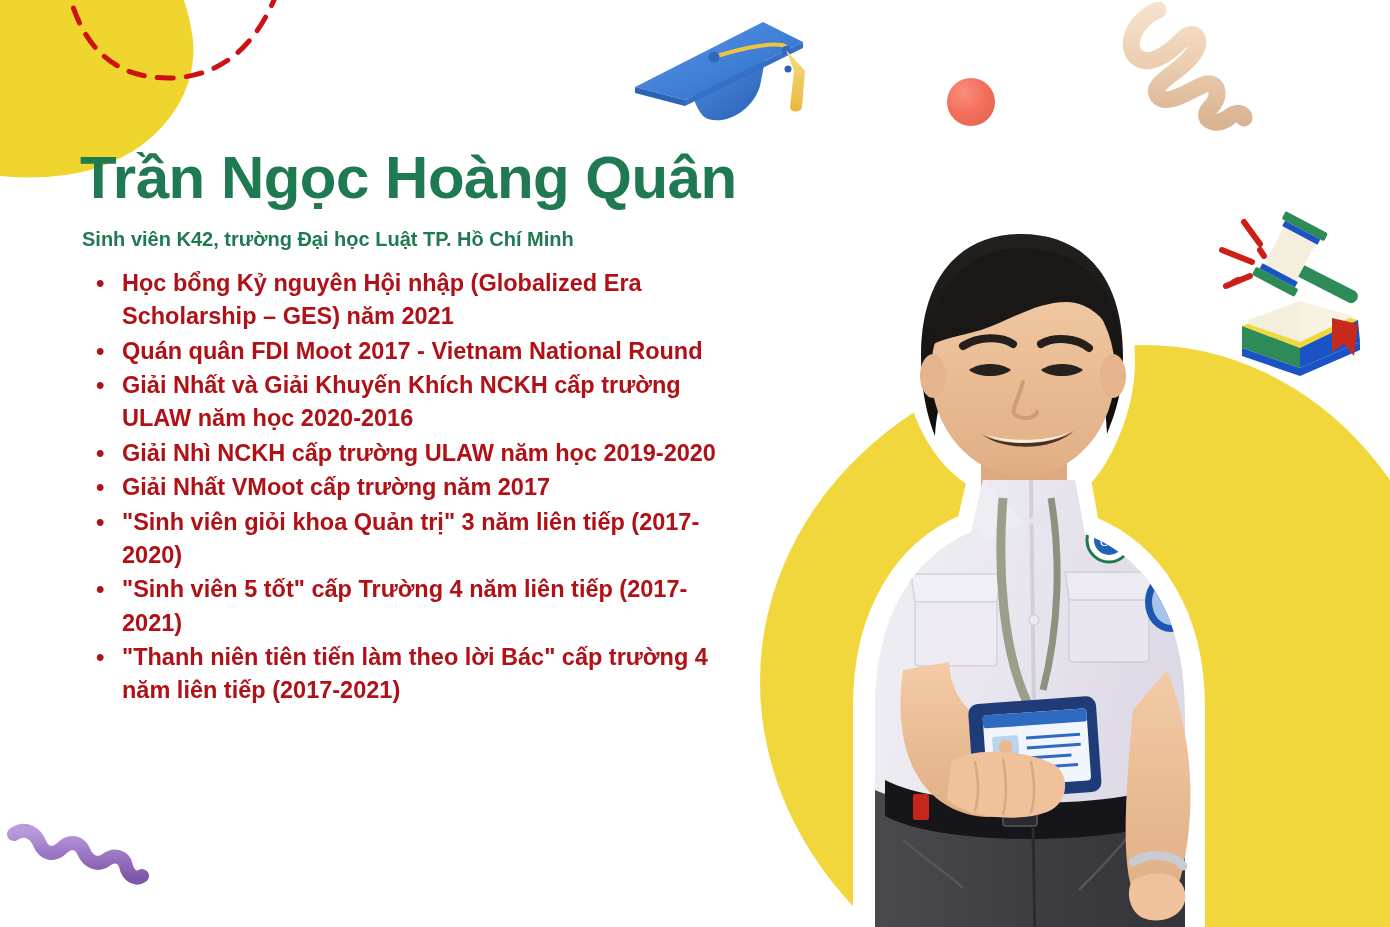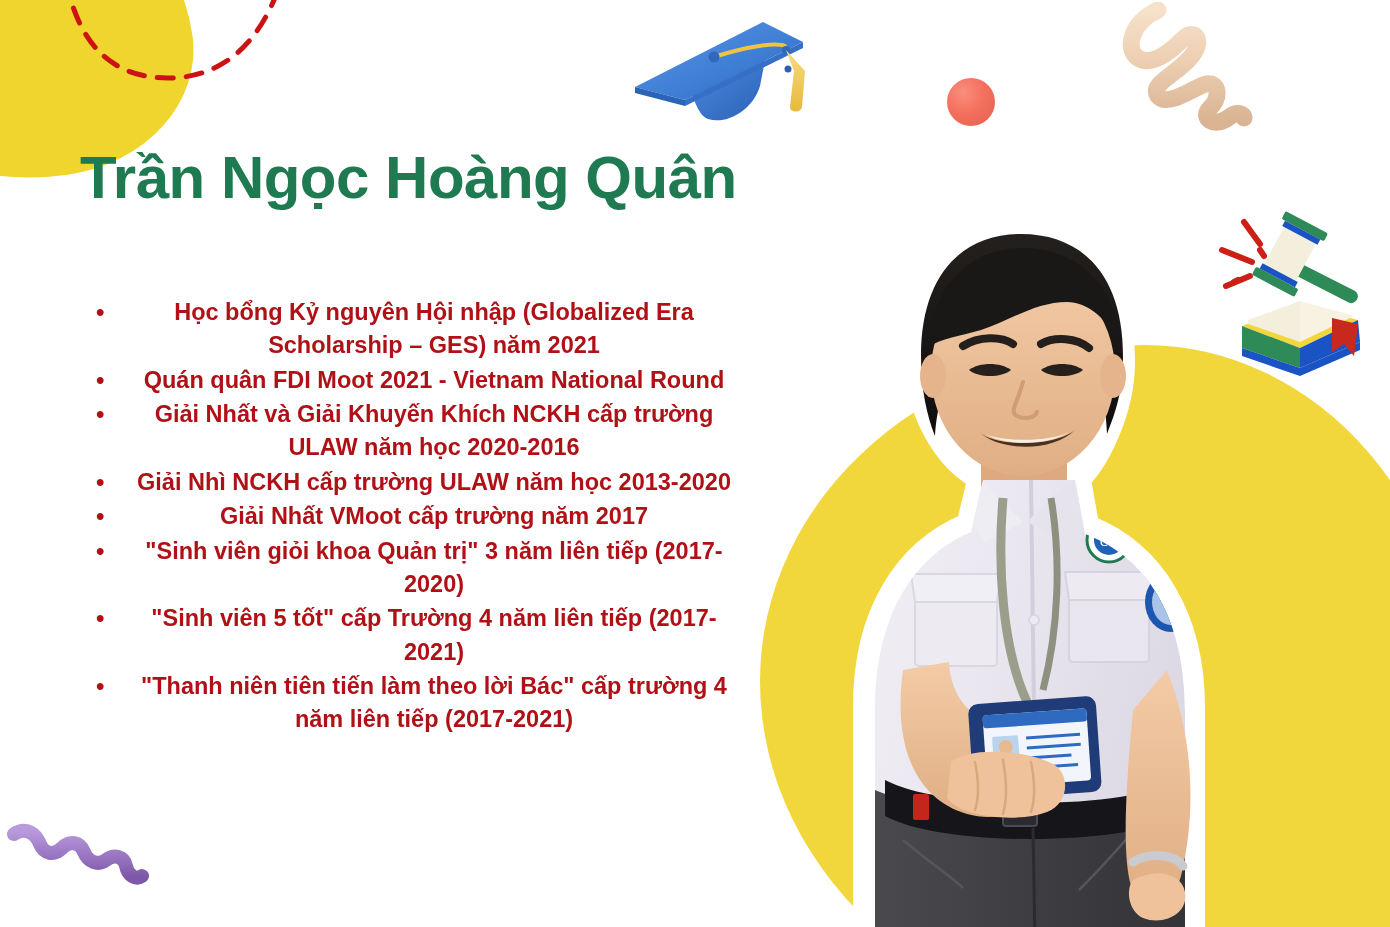--- a/index.html
+++ b/index.html
@@ -53,24 +53,23 @@
     color: #1F7A52;
     white-space: nowrap;
   }
   .subtitle {
     position: absolute; left: 82px; top: 228px;
     font-size: 20px; font-weight: 600;
     color: #1F7A52;
     white-space: nowrap;
   }
   .bullets {
-    position: absolute; left: 86px; top: 296px;
+    position: absolute; left: 86px; top: 267px;
     width: 660px;
     list-style: none;
-    text-align: center;
   }
   .bullets li {
     position: relative;
     padding-left: 36px;
     margin-bottom: 1px;
     font-size: 23.5px;
     font-weight: 700;
     line-height: 1.42;
     color: #B01116;
   }
@@ -309,24 +308,25 @@
 
     <path d="M 432 520 C 458 586, 462 660, 446 726 C 438 756, 404 760, 396 736
              C 386 702, 392 624, 398 560 Z" fill="url(#skinG)"></path>
     <path d="M 398 730 C 420 718, 446 722, 450 742 C 454 764, 428 776, 408 768
              C 394 762, 390 740, 398 730 Z" fill="#EFC29C"></path>
 
     <path d="M 398 712 C 414 702, 440 704, 448 716" stroke="#C9CBD0" stroke-width="9" fill="none" stroke-linecap="round"></path>
   </svg>
 
   <div class="title">Trần Ngọc Hoàng Quân</div>
+  <div class="subtitle">Sinh viên K42, trường Đại học Luật TP. Hồ Chí Minh</div>
   <ul class="bullets">
     <li>Học bổng Kỷ nguyên Hội nhập (Globalized Era Scholarship – GES) năm 2021</li>
-    <li>Quán quân FDI Moot 2021 - Vietnam National Round</li>
+    <li>Quán quân FDI Moot 2017 - Vietnam National Round</li>
     <li>Giải Nhất và Giải Khuyến Khích NCKH cấp trường ULAW năm học 2020-2016</li>
-    <li>Giải Nhì NCKH cấp trường ULAW năm học 2013-2020</li>
+    <li>Giải Nhì NCKH cấp trường ULAW năm học 2019-2020</li>
     <li>Giải Nhất VMoot cấp trường năm 2017</li>
     <li>"Sinh viên giỏi khoa Quản trị" 3 năm liên tiếp (2017-2020)</li>
     <li>"Sinh viên 5 tốt" cấp Trường 4 năm liên tiếp (2017-2021)</li>
     <li>"Thanh niên tiên tiến làm theo lời Bác" cấp trường 4 năm liên tiếp (2017-2021)</li>
   </ul>
 
 </div>
 
 </body></html>

